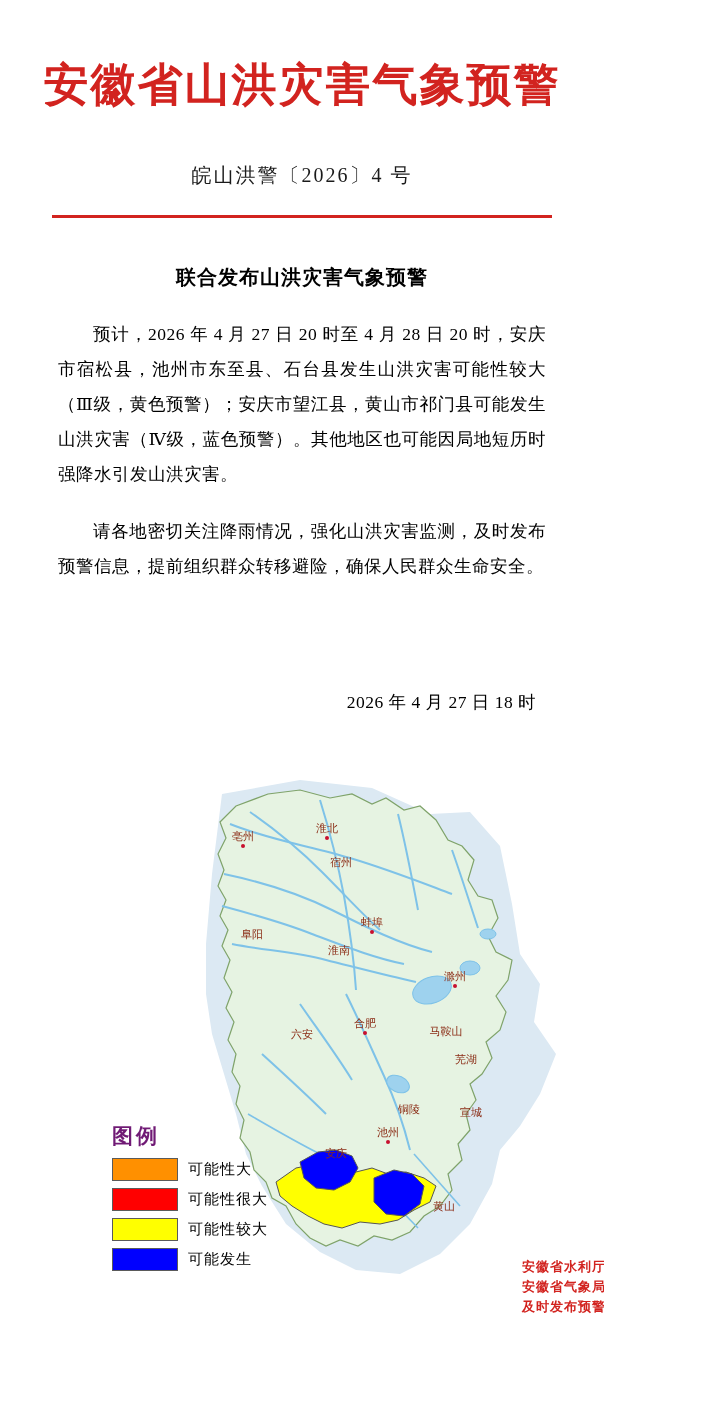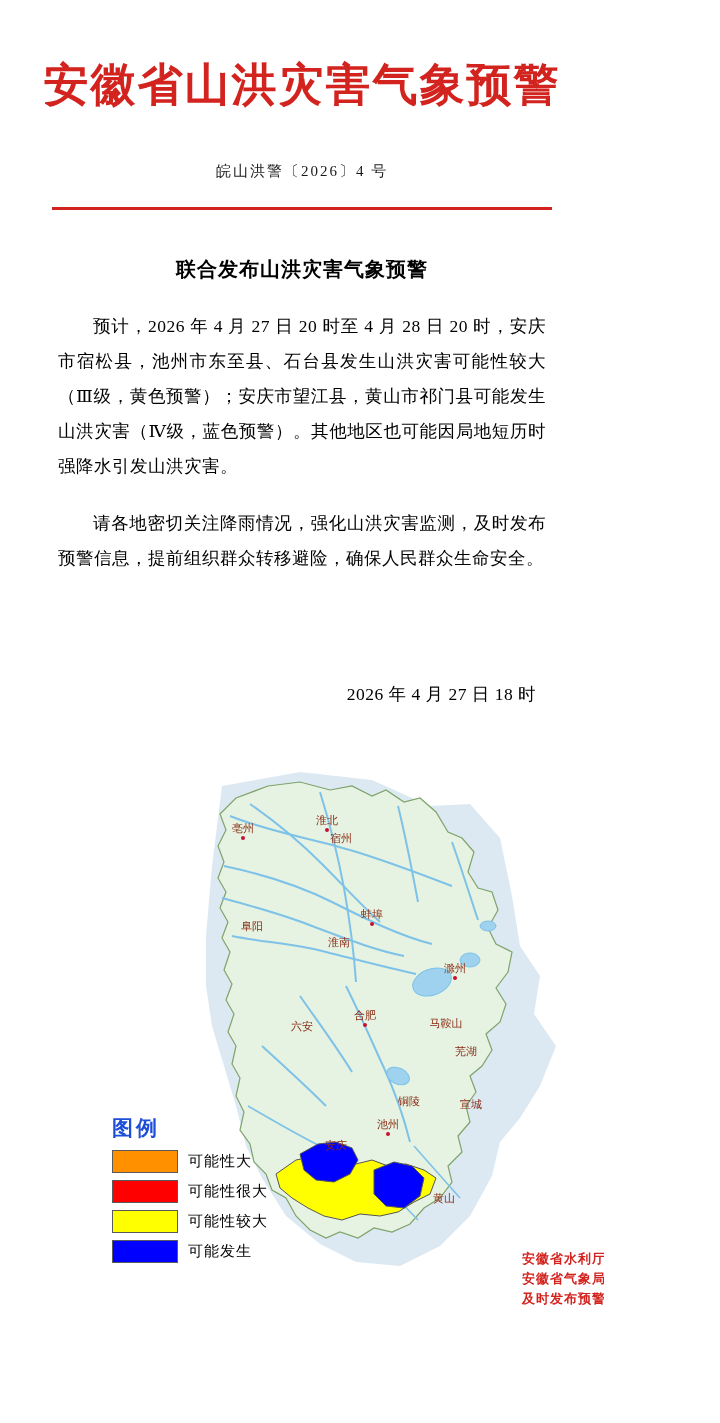--- a/index.html
+++ b/index.html
@@ -28,21 +28,21 @@
     color: #d2231f;
     font-family: "Liberation Sans", "DejaVu Sans", sans-serif;
     font-weight: bold;
     font-size: 45px;
     letter-spacing: 2px;
     line-height: 1.2;
     padding-top: 58px;
   }
   .doc-number {
     text-align: center;
-    font-size: 15px;
+    font-size: 20px;
     letter-spacing: 2px;
     margin-top: 50px;
     color: #1a1a1a;
   }
   .red-rule {
     height: 3px;
     background: #d2231f;
     margin: 26px 52px 0 52px;
   }
 
@@ -96,21 +96,21 @@
     left: 112px;
     top: 368px;
     width: 190px;
   }
   .legend-title {
     font-size: 21px;
     font-weight: bold;
     font-family: "Liberation Sans", "DejaVu Sans", sans-serif;
     letter-spacing: 3px;
     margin-bottom: 8px;
-    color: #1d4ed8;
+    color: #701a75;
   }
   .legend-row {
     display: flex;
     align-items: center;
     margin-bottom: 7px;
   }
   .legend-swatch {
     width: 64px;
     height: 21px;
     border: 1px solid #5a5a5a;
@@ -236,21 +236,21 @@
         <path d="M300,408 L318,398 L336,396 L352,402 L358,414 L350,428 L334,436 L316,434
                  L304,424 Z" fill="#0000ff"></path>
 
         <path d="M374,424 L394,416 L412,420 L424,432 L420,450 L404,462 L386,460 L374,448 Z" fill="#0000ff"></path>
       </g>
     </svg>
 
     <div>
       <div class="city-label" style="left:243px; top:82px;">亳州</div>
       <div class="city-label" style="left:327px; top:74px;">淮北</div>
-      <div class="city-label" style="left:341px; top:92px;">宿州</div>
+      <div class="city-label" style="left:341px; top:108px;">宿州</div>
       <div class="city-label" style="left:252px; top:180px;">阜阳</div>
       <div class="city-label" style="left:372px; top:168px;">蚌埠</div>
       <div class="city-label" style="left:339px; top:196px;">淮南</div>
       <div class="city-label" style="left:455px; top:222px;">滁州</div>
       <div class="city-label" style="left:302px; top:280px;">六安</div>
       <div class="city-label" style="left:365px; top:269px;">合肥</div>
       <div class="city-label" style="left:446px; top:277px;">马鞍山</div>
       <div class="city-label" style="left:466px; top:305px;">芜湖</div>
       <div class="city-label" style="left:409px; top:355px;">铜陵</div>
       <div class="city-label" style="left:471px; top:358px;">宣城</div>

